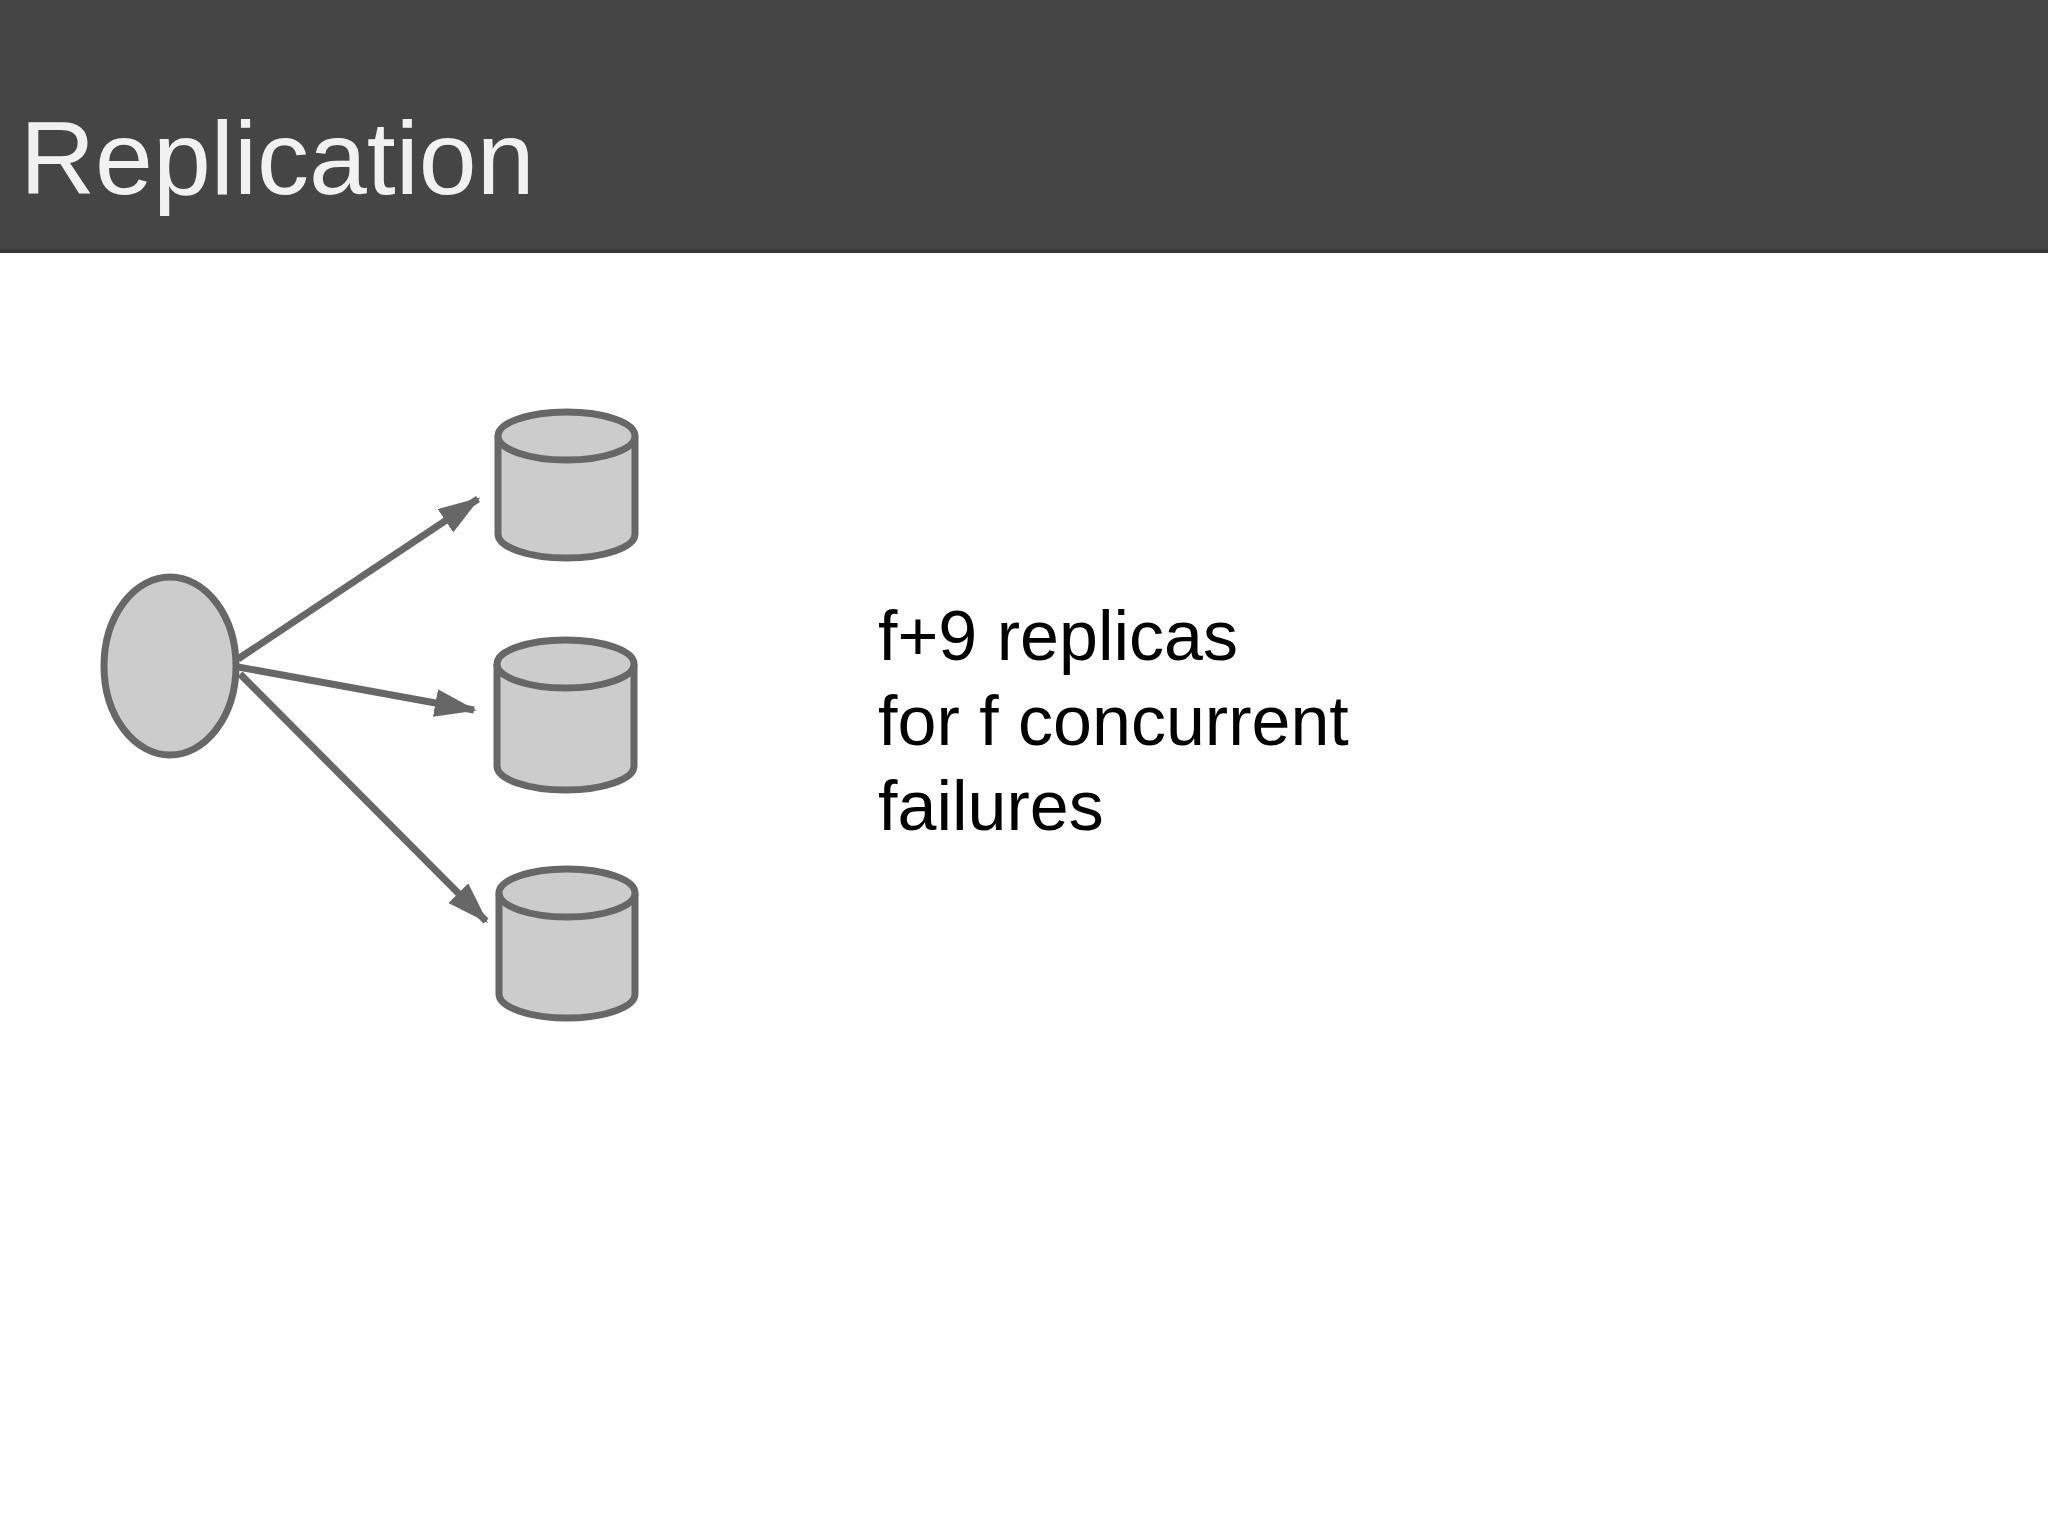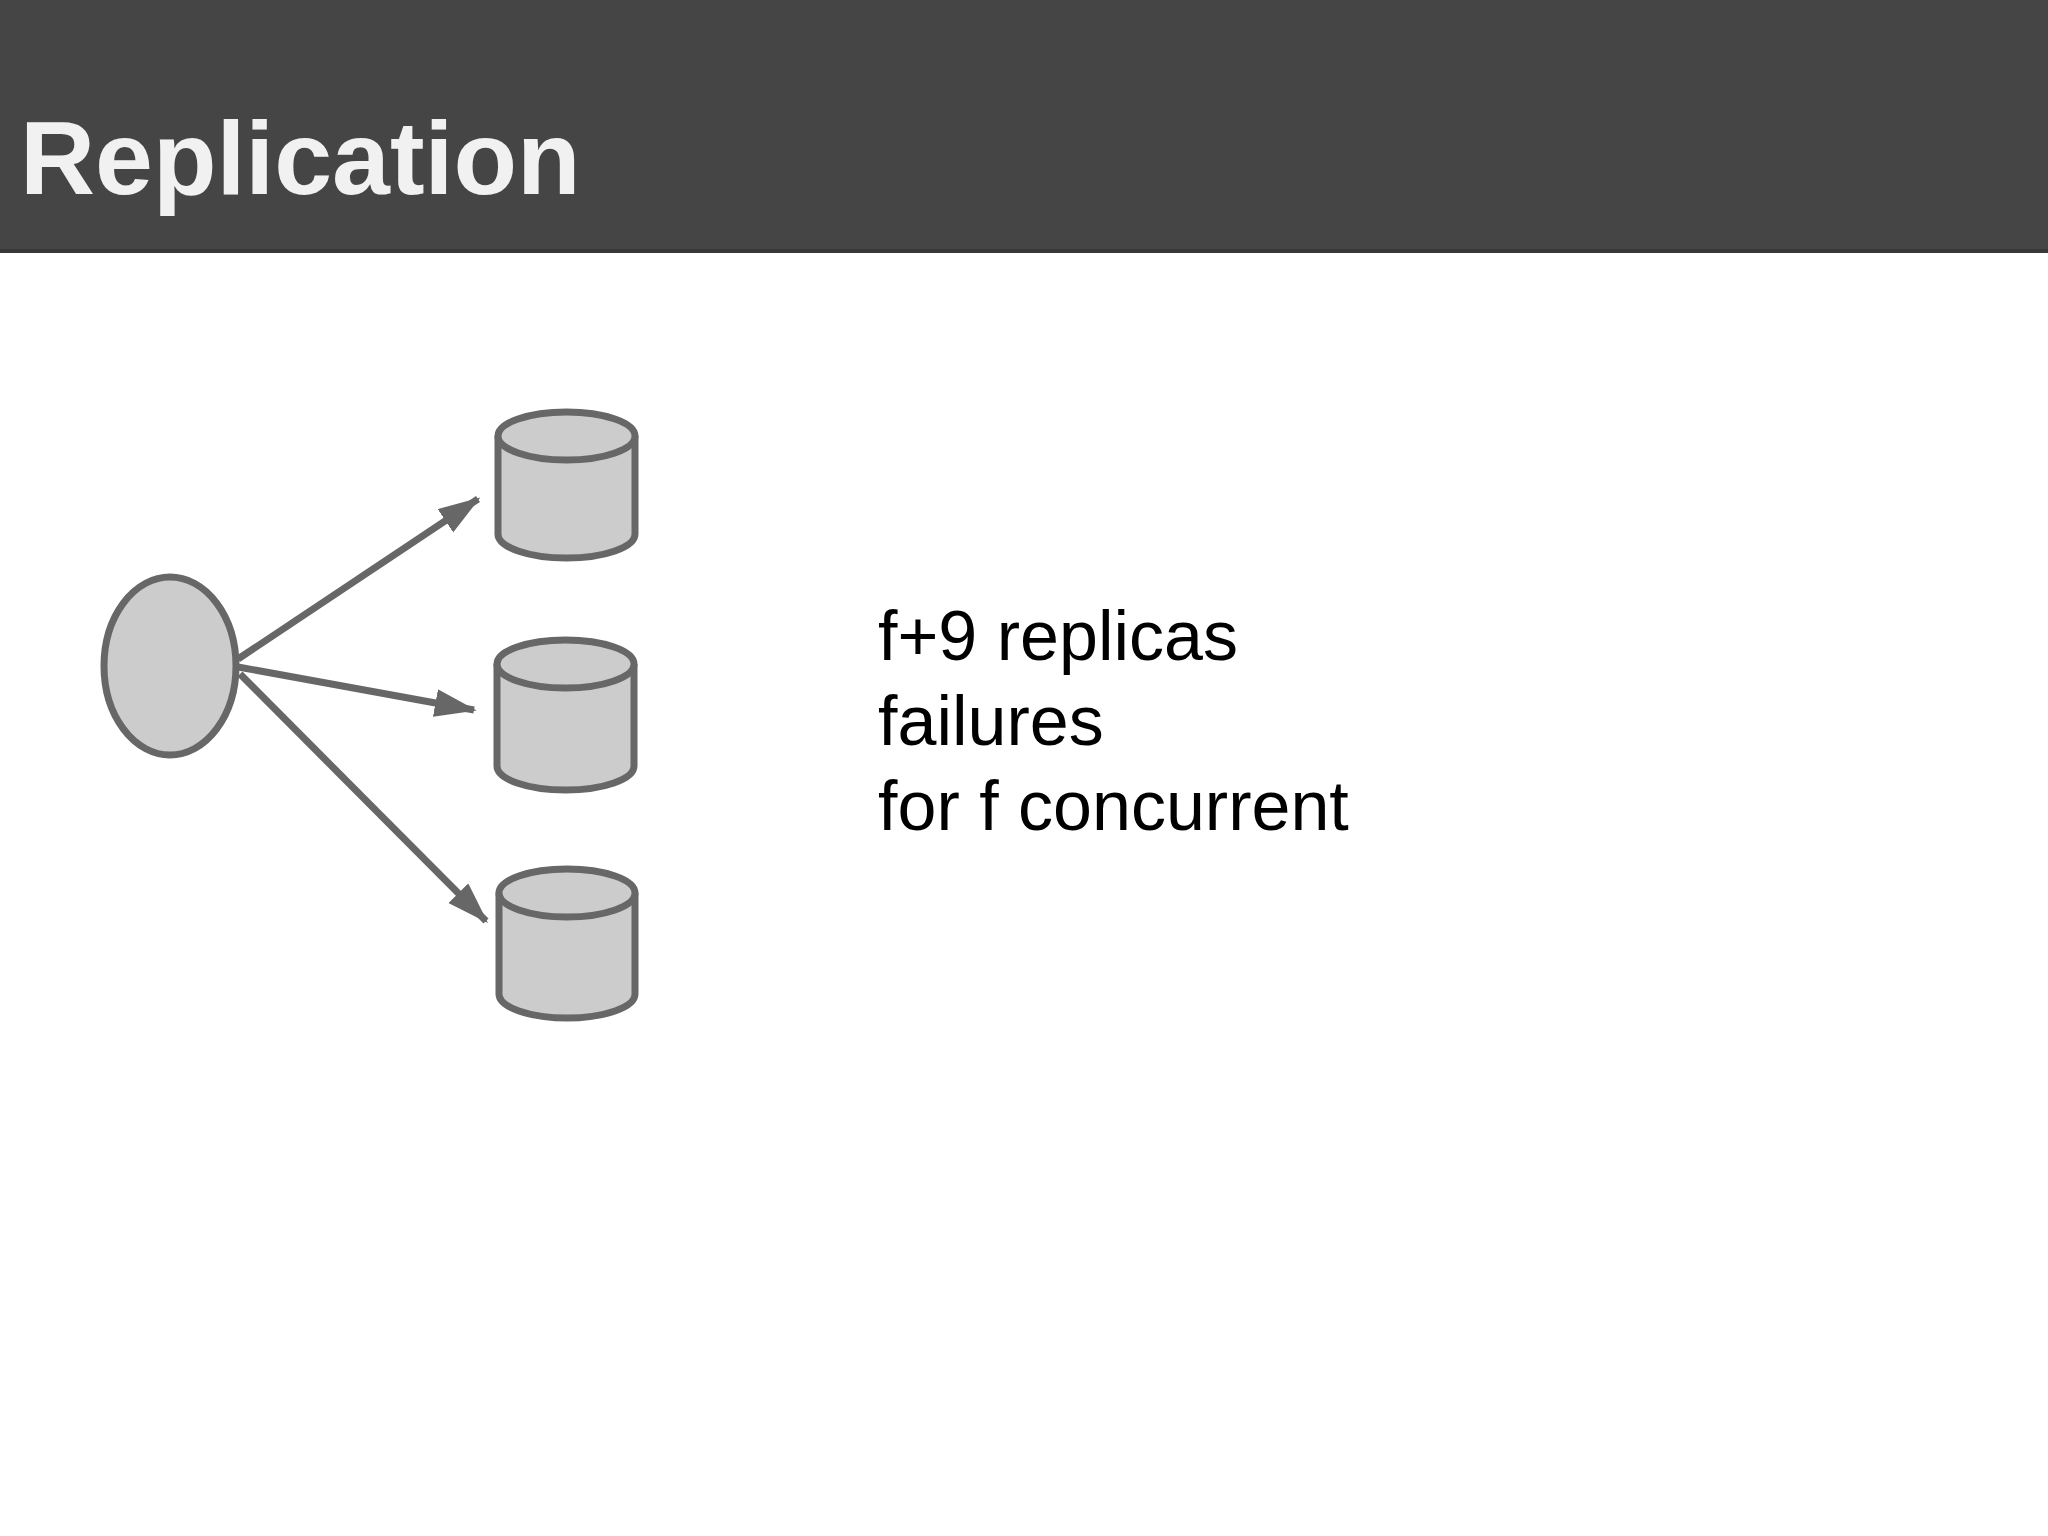--- a/index.html
+++ b/index.html
@@ -23,21 +23,21 @@
     height: 249px;
     background: #454545;
     border-bottom: 4px solid #383838;
   }
   .slide-title {
     position: absolute;
     left: 20px;
     top: 106px;
     font-size: 104px;
     line-height: 1.0;
-    font-weight: bold;
+    font-weight: normal;
     color: #f1f1f1;
     letter-spacing: 0px;
     white-space: nowrap;
   }
   .diagram-svg {
     position: absolute;
     left: 0;
     top: 0;
     width: 2048px;
     height: 1536px;
@@ -86,17 +86,17 @@
     </g>
 
     <g>
       <path d="M 499,893 V 994 A 68,24 0 0 0 635,994 V 893" fill="#cccccc" stroke="#676767" stroke-width="7"></path>
       <ellipse cx="567" cy="893" rx="68" ry="24" fill="#cccccc" stroke="#676767" stroke-width="7"></ellipse>
     </g>
   </svg>
 
   <div class="annotation">
     <span class="line">f+9 replicas</span>
+    <span class="line">for f concurrent</span>
     <span class="line">failures</span>
-    <span class="line">for f concurrent</span>
   </div>
 
 </div>
 
 </body></html>

